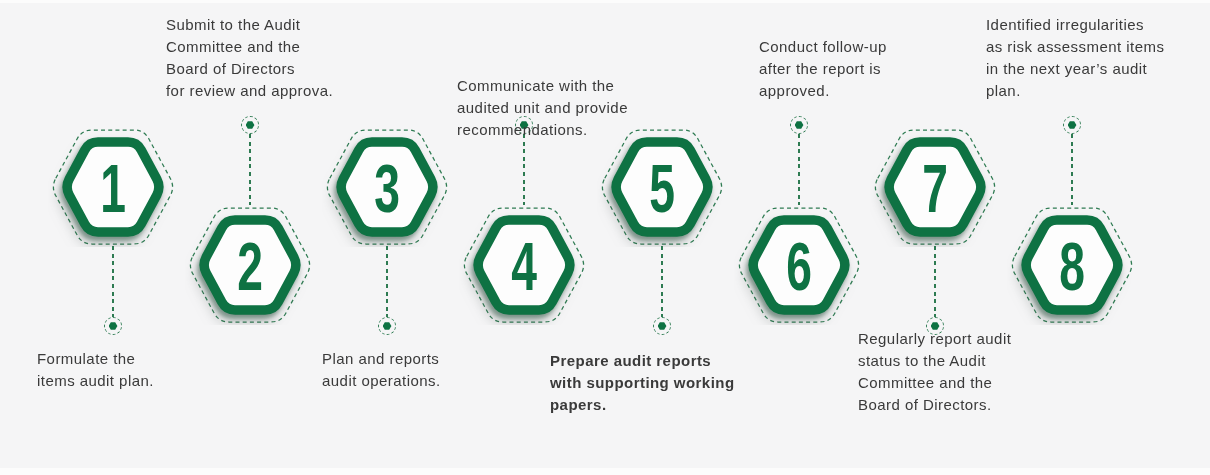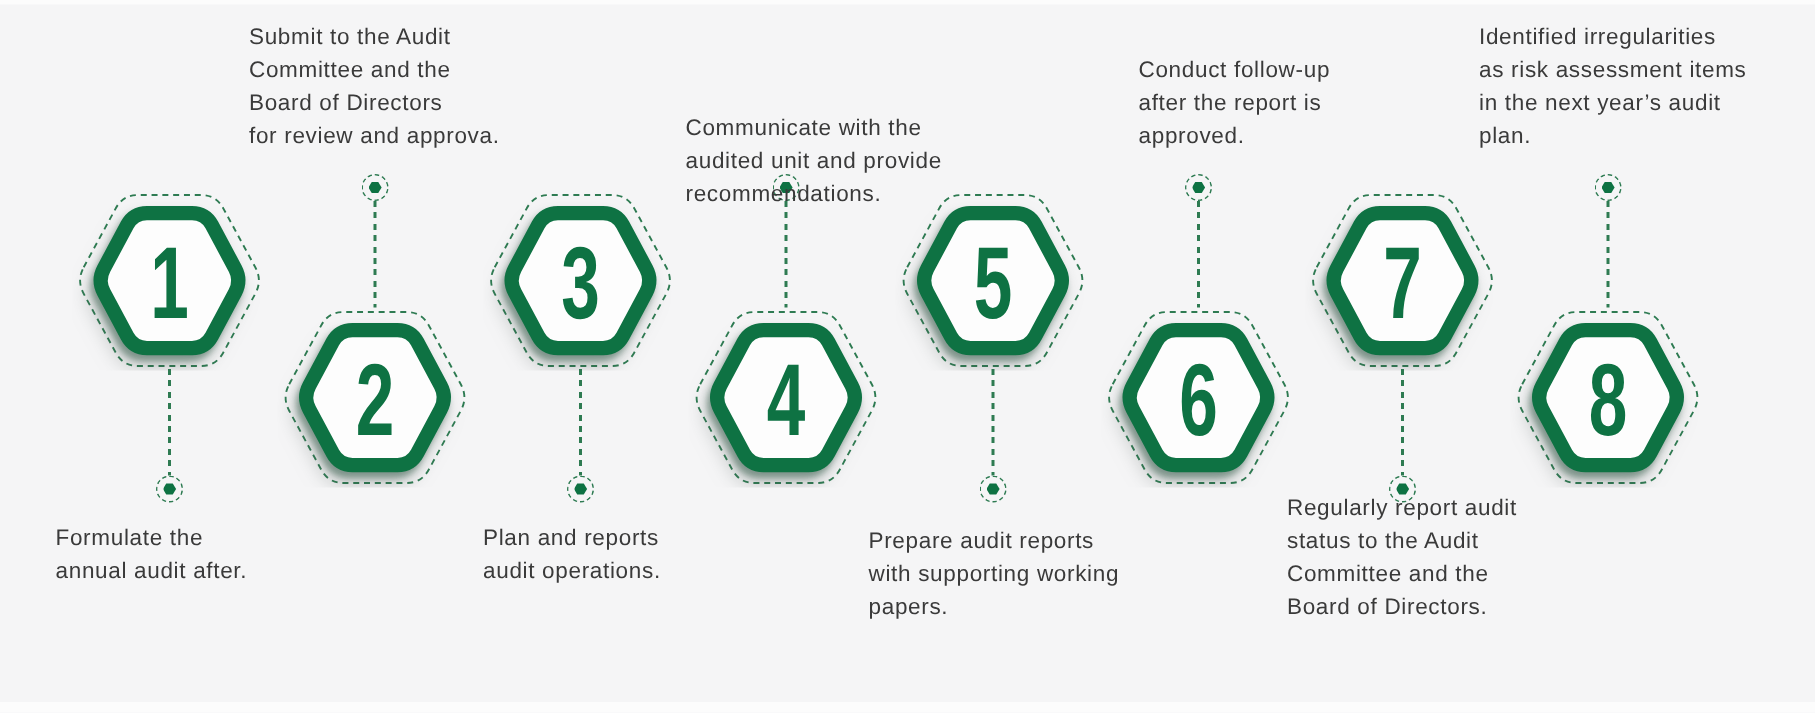--- a/index.html
+++ b/index.html
@@ -82,21 +82,21 @@
         <path class="hex-dash" d="M7.8,51.2 L29.2,11.8 Q34,3 44,3 L86,3 Q96,3 100.8,11.8 L122.2,51.2 Q127,60 122.2,68.8 L100.8,108.2 Q96,117 86,117 L44,117 Q34,117 29.2,108.2 L7.8,68.8 Q3,60 7.8,51.2 Z"></path>
         <path class="hex-ring" d="M21.2,52.1 L36.8,22.9 Q41,15 50,15 L80,15 Q89,15 93.2,22.9 L108.8,52.1 Q113,60 108.8,67.9 L93.2,97.1 Q89,105 80,105 L50,105 Q41,105 36.8,97.1 L21.2,67.9 Q17,60 21.2,52.1 Z"></path>
         <text class="hex-num" x="95.6" y="85" transform="scale(0.68 1)">1</text>
       </svg>
     </div>
     <div class="connector" style="left:112.2px;top:246px;height:71px;"></div>
     <div class="endpoint" style="left:104px;top:317px;">
         <div class="endpoint-dot"></div>
       </div>
     <div class="desc" style="left:37px;top:348px;">Formulate the
-annual audit after.</div>
+items audit plan.</div>
   </div>
 
   <div>
     <div class="hexwrap" style="left:185px;top:205px;">
       <svg width="130" height="120" viewBox="0 0 130 120">
         <path class="hex-dash" d="M7.8,51.2 L29.2,11.8 Q34,3 44,3 L86,3 Q96,3 100.8,11.8 L122.2,51.2 Q127,60 122.2,68.8 L100.8,108.2 Q96,117 86,117 L44,117 Q34,117 29.2,108.2 L7.8,68.8 Q3,60 7.8,51.2 Z"></path>
         <path class="hex-ring" d="M21.2,52.1 L36.8,22.9 Q41,15 50,15 L80,15 Q89,15 93.2,22.9 L108.8,52.1 Q113,60 108.8,67.9 L93.2,97.1 Q89,105 80,105 L50,105 Q41,105 36.8,97.1 L21.2,67.9 Q17,60 21.2,52.1 Z"></path>
         <text class="hex-num" x="95.6" y="85" transform="scale(0.68 1)">2</text>
       </svg>
     </div>
@@ -148,21 +148,21 @@
       <svg width="130" height="120" viewBox="0 0 130 120">
         <path class="hex-dash" d="M7.8,51.2 L29.2,11.8 Q34,3 44,3 L86,3 Q96,3 100.8,11.8 L122.2,51.2 Q127,60 122.2,68.8 L100.8,108.2 Q96,117 86,117 L44,117 Q34,117 29.2,108.2 L7.8,68.8 Q3,60 7.8,51.2 Z"></path>
         <path class="hex-ring" d="M21.2,52.1 L36.8,22.9 Q41,15 50,15 L80,15 Q89,15 93.2,22.9 L108.8,52.1 Q113,60 108.8,67.9 L93.2,97.1 Q89,105 80,105 L50,105 Q41,105 36.8,97.1 L21.2,67.9 Q17,60 21.2,52.1 Z"></path>
         <text class="hex-num" x="95.6" y="85" transform="scale(0.68 1)">5</text>
       </svg>
     </div>
     <div class="connector" style="left:661.2px;top:246px;height:71px;"></div>
     <div class="endpoint" style="left:653px;top:317px;">
         <div class="endpoint-dot"></div>
       </div>
-    <div class="desc" style="left:579px;top:350px;">Prepare audit reports
+    <div class="desc" style="left:550px;top:350px;font-weight:bold;">Prepare audit reports
 with supporting working
 papers.</div>
   </div>
 
   <div>
     <div class="hexwrap" style="left:734px;top:205px;">
       <svg width="130" height="120" viewBox="0 0 130 120">
         <path class="hex-dash" d="M7.8,51.2 L29.2,11.8 Q34,3 44,3 L86,3 Q96,3 100.8,11.8 L122.2,51.2 Q127,60 122.2,68.8 L100.8,108.2 Q96,117 86,117 L44,117 Q34,117 29.2,108.2 L7.8,68.8 Q3,60 7.8,51.2 Z"></path>
         <path class="hex-ring" d="M21.2,52.1 L36.8,22.9 Q41,15 50,15 L80,15 Q89,15 93.2,22.9 L108.8,52.1 Q113,60 108.8,67.9 L93.2,97.1 Q89,105 80,105 L50,105 Q41,105 36.8,97.1 L21.2,67.9 Q17,60 21.2,52.1 Z"></path>
         <text class="hex-num" x="95.6" y="85" transform="scale(0.68 1)">6</text>

